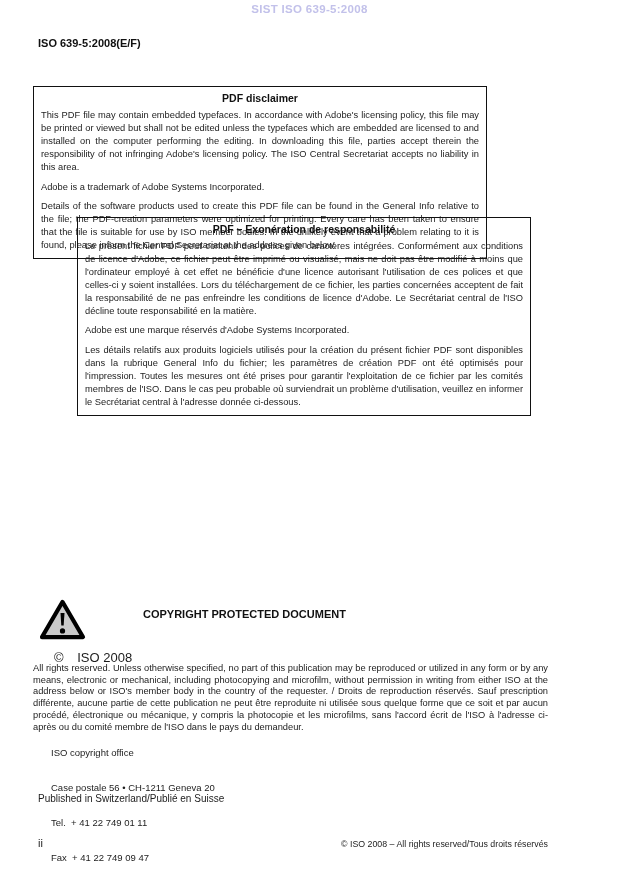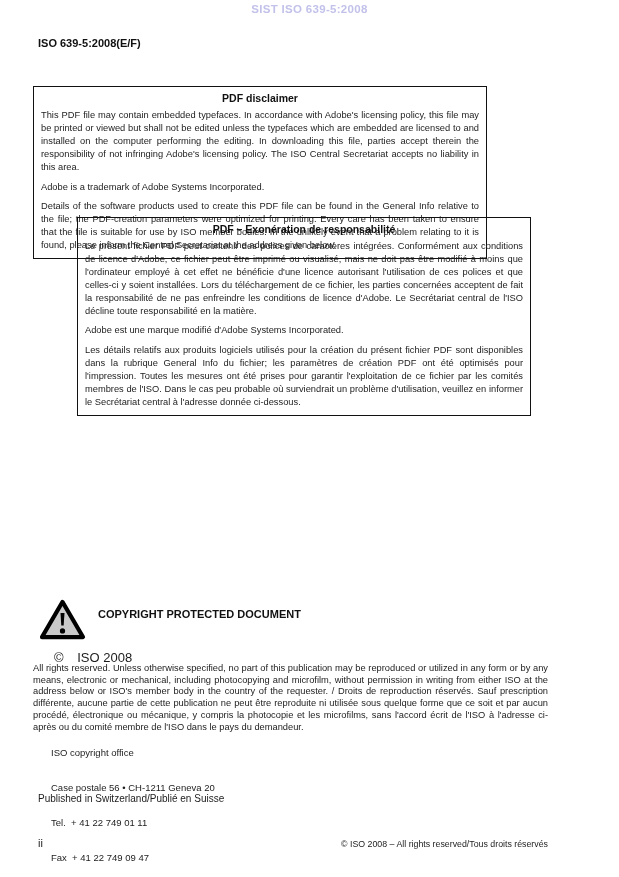--- a/index.html
+++ b/index.html
@@ -59,20 +59,21 @@
     margin: 0 0 7px 0;
     color: #1c1c1c;
   }
   .box-para:last-child { margin-bottom: 0; }
   .copyright-head {
     position: absolute;
     top: 598px;
     left: 39px;
     display: flex;
     align-items: flex-start;
+    gap: 45px;
   }
   .triangle-wrap {
     width: 47px;
     height: 43px;
     flex: 0 0 auto;
   }
   .copyright-titles {
     margin-left: 12px;
     padding-top: 9px;
     font-size: 11px;
@@ -143,21 +144,21 @@
   <div class="disclaimer-box box-en">
     <div class="box-title">PDF disclaimer</div>
     <p class="box-para">This PDF file may contain embedded typefaces. In accordance with Adobe's licensing policy, this file may be printed or viewed but shall not be edited unless the typefaces which are embedded are licensed to and installed on the computer performing the editing. In downloading this file, parties accept therein the responsibility of not infringing Adobe's licensing policy. The ISO Central Secretariat accepts no liability in this area.</p>
     <p class="box-para">Adobe is a trademark of Adobe Systems Incorporated.</p>
     <p class="box-para">Details of the software products used to create this PDF file can be found in the General Info relative to the file; the PDF-creation parameters were optimized for printing. Every care has been taken to ensure that the file is suitable for use by ISO member bodies. In the unlikely event that a problem relating to it is found, please inform the Central Secretariat at the address given below.</p>
   </div>
 
   <div class="disclaimer-box box-fr">
     <div class="box-title">PDF – Exonération de responsabilité</div>
     <p class="box-para">Le présent fichier PDF peut contenir des polices de caractères intégrées. Conformément aux conditions de licence d'Adobe, ce fichier peut être imprimé ou visualisé, mais ne doit pas être modifié à moins que l'ordinateur employé à cet effet ne bénéficie d'une licence autorisant l'utilisation de ces polices et que celles-ci y soient installées. Lors du téléchargement de ce fichier, les parties concernées acceptent de fait la responsabilité de ne pas enfreindre les conditions de licence d'Adobe. Le Secrétariat central de l'ISO décline toute responsabilité en la matière.</p>
-    <p class="box-para">Adobe est une marque modifié d'Adobe Systems Incorporated.</p>
+    <p class="box-para">Adobe est une marque réservés d'Adobe Systems Incorporated.</p>
     <p class="box-para">Les détails relatifs aux produits logiciels utilisés pour la création du présent fichier PDF sont disponibles dans la rubrique General Info du fichier; les paramètres de création PDF ont été optimisés pour l'impression. Toutes les mesures ont été prises pour garantir l'exploitation de ce fichier par les comités membres de l'ISO. Dans le cas peu probable où surviendrait un problème d'utilisation, veuillez en informer le Secrétariat central à l'adresse donnée ci-dessous.</p>
   </div>
 
   <div class="copyright-head">
     <span class="triangle-wrap">
       <svg width="47" height="43" viewBox="0 0 64 58" xmlns="http://www.w3.org/2000/svg">
         <path d="M32 5 L60 53 L4 53 Z" fill="#c9c9c9" stroke="#000000" stroke-width="5.5" stroke-linejoin="round"></path>
         <path d="M29.3 20 h5.4 l-1.1 17 h-3.2 Z" fill="#000000"></path>
         <circle cx="32" cy="44.5" r="3.6" fill="#000000"></circle>
       </svg>

